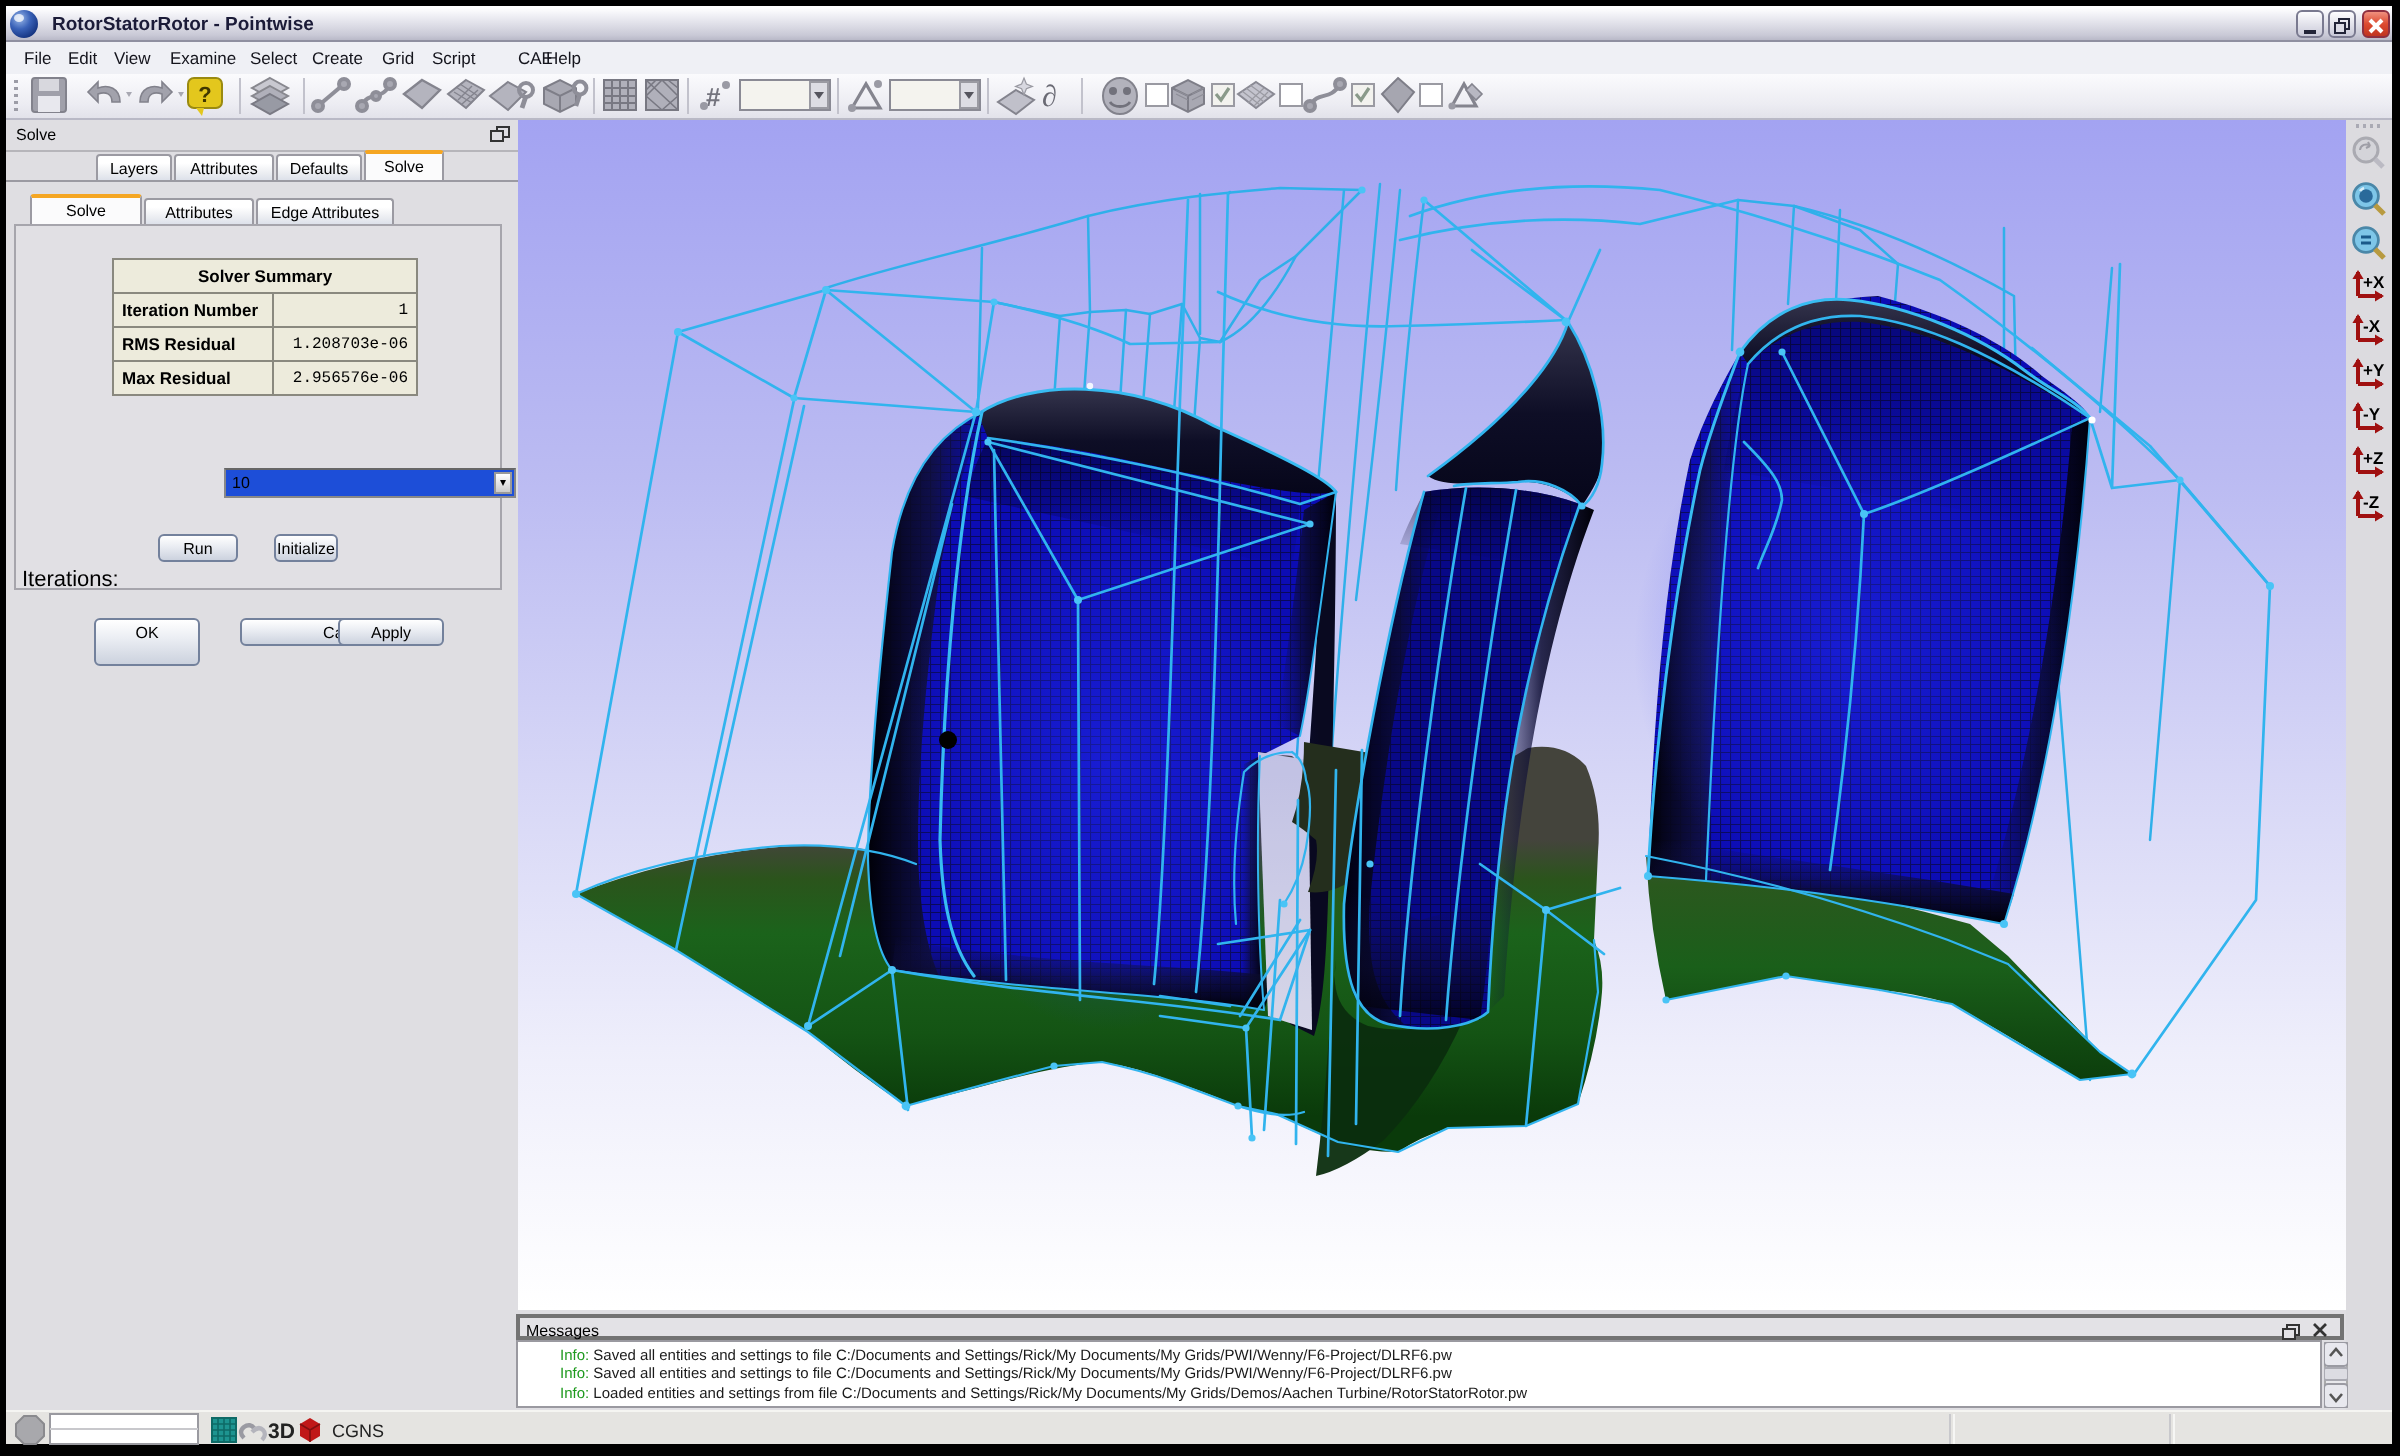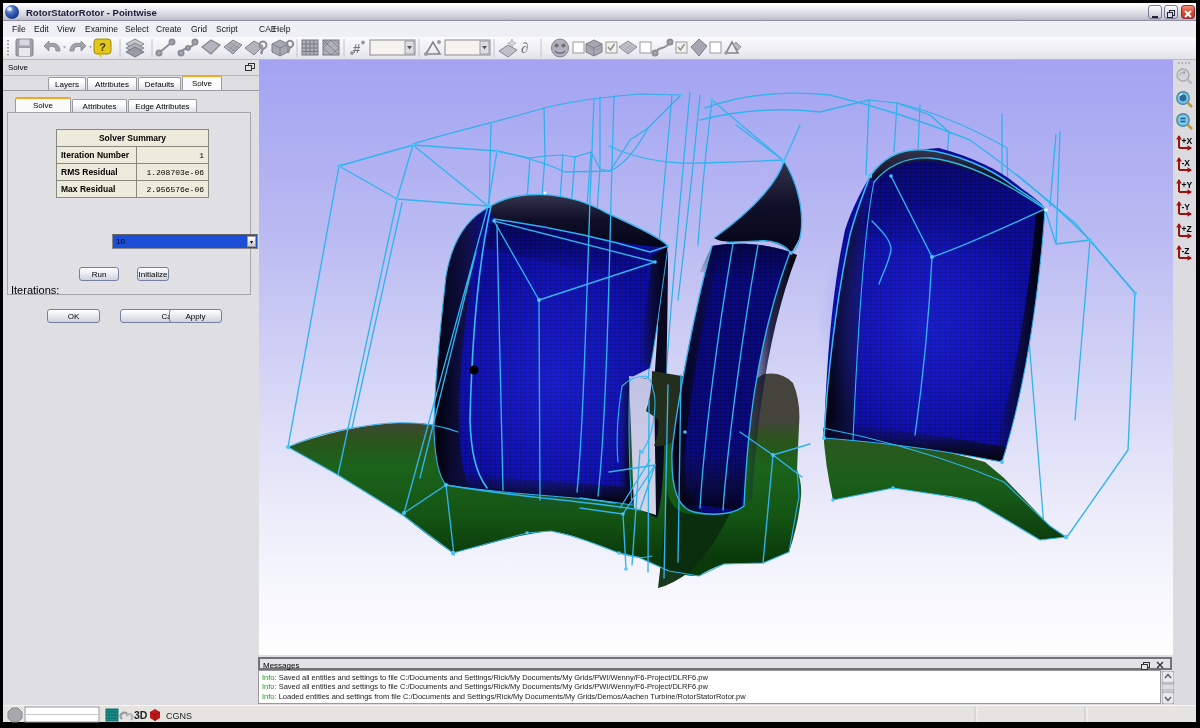--- a/index.html
+++ b/index.html
@@ -48,21 +48,21 @@
 #iterbox .v { position:absolute; left:3px; top:2px; font-size:8px;}
 #iterbox .sp { position:absolute; right:1px; top:1px; width:9px; height:11px; background:linear-gradient(#fff,#ccc); border:1px solid #999; font-size:6px; text-align:center; line-height:10px;}
 .btn { position:absolute; border:1px solid #73819c; border-radius:3px; background:linear-gradient(#ffffff,#e9ecf2 45%,#ccd2de); text-align:center; font-size:8px; padding-top:2px; color:#000; }
 
 #viewport { position:absolute; left:259px; top:60px; width:914px; height:595px; }
 
 #rtools { position:absolute; left:1173px; top:60px; width:23px; height:645px; background:#dcdbdf; }
 
 #messages { position:absolute; left:257px; top:655px; width:916px; height:50px; background:#dfdee2;}
 #msghead { position:absolute; left:1px; top:2px; width:914px; height:13px; background:#e3e2e6; border:2px solid #737373; font-size:8px; }
-#msgbody { position:absolute; left:1px; top:15px; width:903px; height:34px; background:#fff; border:1px solid #9a99a0; font-size:7.5px; white-space:nowrap; overflow:hidden; padding-left:3px; padding-top:2px;}
+#msgbody { position:absolute; left:1px; top:15px; width:903px; height:34px; background:#fff; border:1px solid #9a99a0; font-size:7.5px; white-space:nowrap; overflow:hidden; padding-left:21px; padding-top:2px;}
 #msgbody .ln { height:9.3px; line-height:9.3px; color:#1a1a1a; }
 #msgbody .ln b { color:#1f9a1f; font-weight:normal;}
 #msgscroll { position:absolute; left:905px; top:16px; width:12px; height:33px; background:#e8e8ec; border:1px solid #aaa; }
 
 #statusbar { position:absolute; left:3px; top:705px; width:1193px; height:17px; background:#e5e4e1; border-top:1px solid #f5f5f2;}
 </style>
 </head>
 <body>
 <div id="win">
   <div id="titlebar">
@@ -277,21 +277,21 @@
           </tr>
     </tbody>
       </table>
     <div id="iterlbl">Iterations:</div>
     <div id="iterbox">
         <span class="v">10</span>
         <span class="sp">▾</span>
       </div>
     <div class="btn" style="left:76px;top:207px;width:40px;height:14px;">Run</div>
     <div class="btn" style="left:134px;top:207px;width:32px;height:14px;">Initialize</div>
-    <div class="btn" style="left:44px;top:249px;width:53px;height:14px;">OK</div>
+    <div class="btn" style="left:44px;top:249px;width:53px;height:24px;">OK</div>
     <div class="btn" style="left:117px;top:249px;width:72px;height:14px;padding-left:36px;">Cancel</div>
     <div class="btn" style="left:166px;top:249px;width:53px;height:14px;">Apply</div>
   </div>
   <div id="viewport">
   <svg width="914" height="595" viewBox="259 60 914 595">
     <defs>
       <linearGradient id="bg" x1="0" y1="60" x2="0" y2="655" gradientUnits="userSpaceOnUse">
         <stop offset="0" stop-color="#a3a3f2"></stop>
         <stop offset="0.3" stop-color="#bbbbf2"></stop>
         <stop offset="0.55" stop-color="#d6d6f6"></stop>

